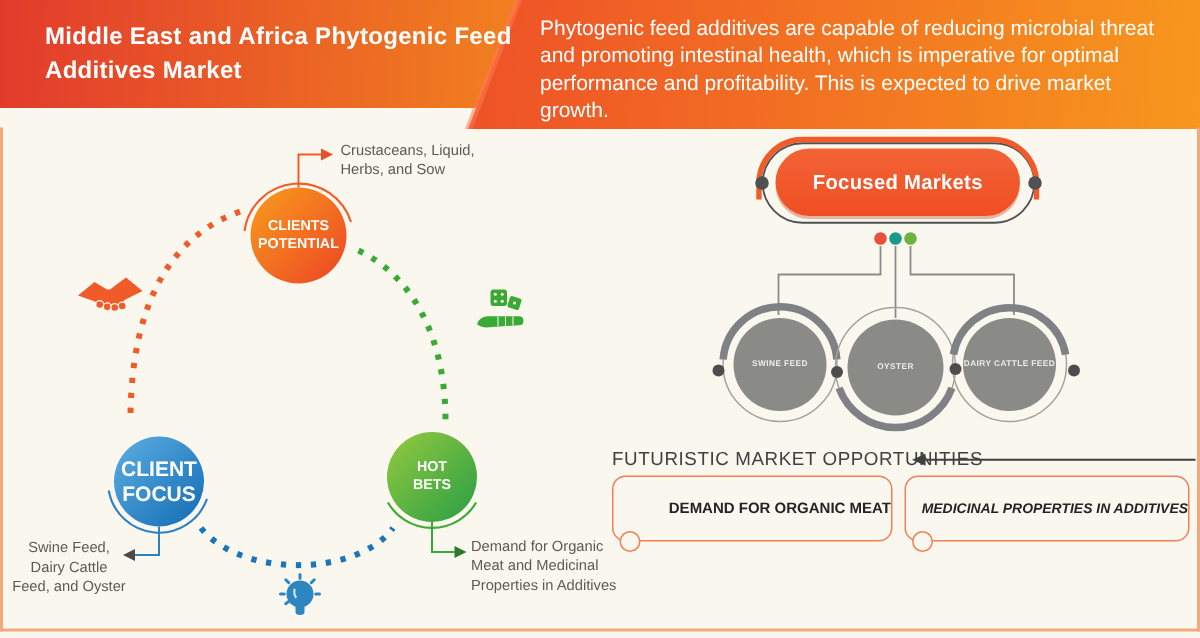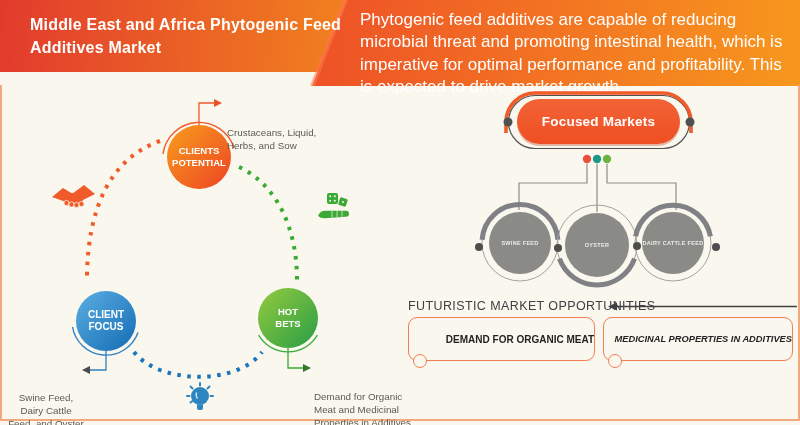--- a/index.html
+++ b/index.html
@@ -10,41 +10,41 @@
   .header { position:absolute; left:0; top:0; width:800px; height:72px;
             background:linear-gradient(93deg,#e23b2d 0%,#f07b20 40%,#f6921e 55%); }
   .header-right { position:absolute; left:312px; top:0; width:488px; height:86px;
             background:linear-gradient(93deg,#ee5127 0%,#f7971d 100%);
             clip-path:polygon(34px 0, 100% 0, 100% 100%, 0 100%); }
   .header-stripe { position:absolute; left:343px; top:0; width:5px; height:86px;
             background:rgba(255,120,80,0.55); transform:skewX(-21deg); transform-origin:top left; }
   .header-title { position:absolute; left:30px; top:13px; width:318px; color:#fff;
             font-size:16px; font-weight:bold; line-height:1.45; letter-spacing:.2px; }
   .header-desc { position:absolute; left:360px; top:9px; width:428px; color:#fff;
-            font-size:17px; line-height:1.32; }
+            font-size:14px; line-height:1.32; }
 
   
   .frame { position:absolute; left:0; top:85px; width:800px; height:336px;
            border:2px solid #f2a97c; border-top:none; }
 
   .overlay { position:absolute; left:0; top:0; width:800px; height:425px; pointer-events:none; }
 
   
   .node { position:absolute; border-radius:50%; display:flex; flex-direction:column;
           align-items:center; justify-content:center; color:#fff; font-weight:bold;
           text-align:center; }
   .node span { display:block; line-height:1.25; }
   .node-cp { left:167px; top:125px; width:64px; height:64px; font-size:9.5px;
              background:linear-gradient(135deg,#f7941e 10%,#ee4d23 90%); }
-  .node-cf { left:76px;  top:291px; width:60px; height:60px; font-size:10px;
+  .node-cf { left:76px;  top:291px; width:60px; height:60px; font-size:14px;
              background:linear-gradient(135deg,#55a8dd 10%,#1a72b8 90%); }
   .node-hb { left:258px; top:288px; width:60px; height:60px; font-size:9.5px;
              background:linear-gradient(135deg,#8ac640 10%,#33a244 90%); }
 
-  .ann { position:absolute; color:#5a5a56; font-size:9.8px; line-height:1.32;margin-top:32px; }
+  .ann { position:absolute; color:#5a5a56; font-size:9.8px; line-height:1.32; }
   .ann span { display:block; }
   .ann-top   { left:227px; top:95px;  text-align:left; }
   .ann-left  { left:2px;   top:360px; width:88px; text-align:center; }
   .ann-right { left:314px; top:359px; text-align:left; }
 
   
   .pill { position:absolute; left:517px; top:99px; width:163px; height:45px; border-radius:23px;
           background:linear-gradient(180deg,#f26336 0%,#ef4f23 100%);
           display:flex; align-items:center; justify-content:center;
           color:#fff; font-size:13.5px; font-weight:bold; letter-spacing:.2px;

